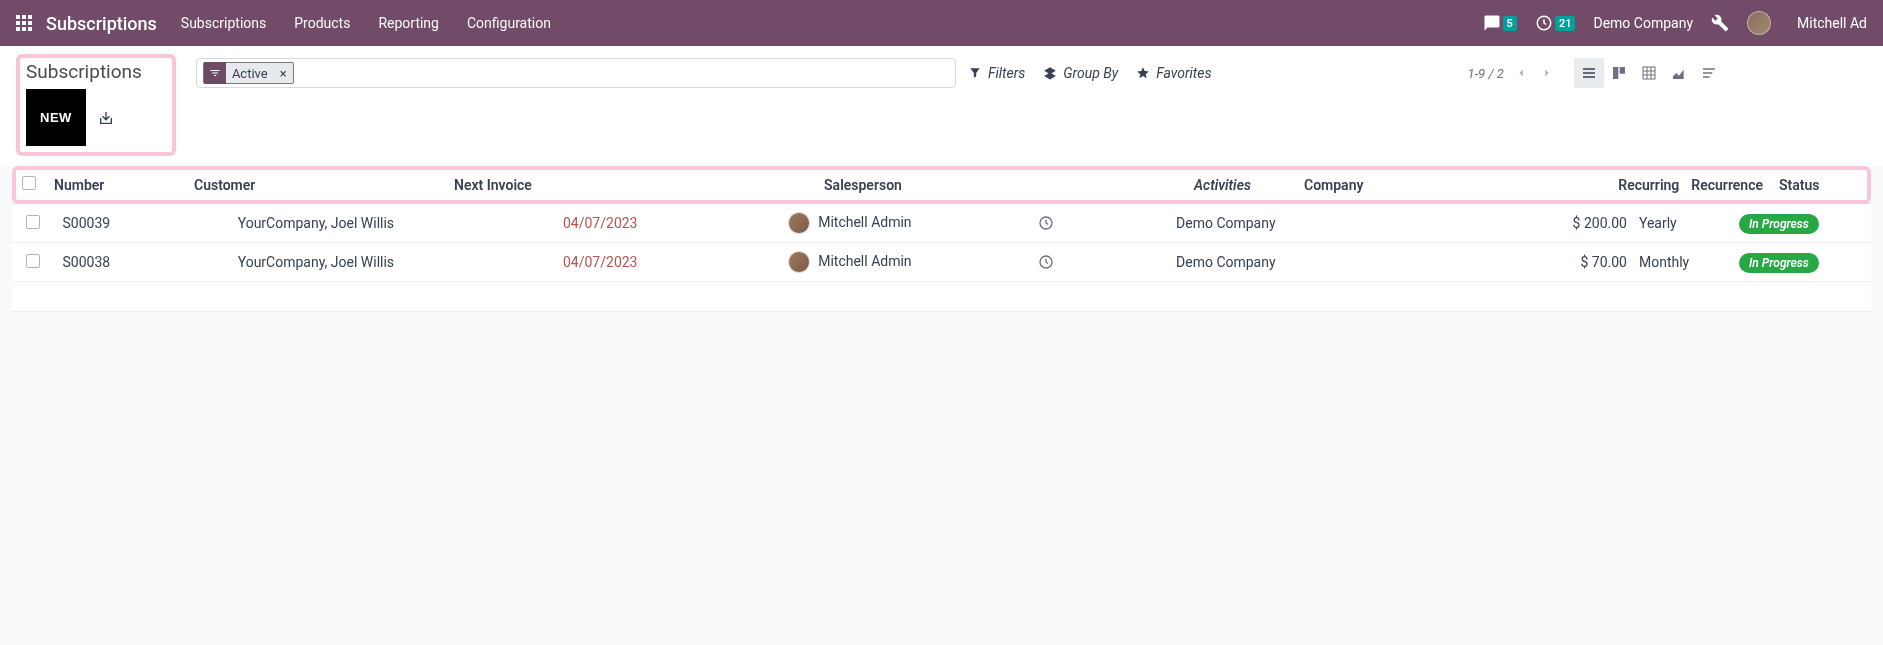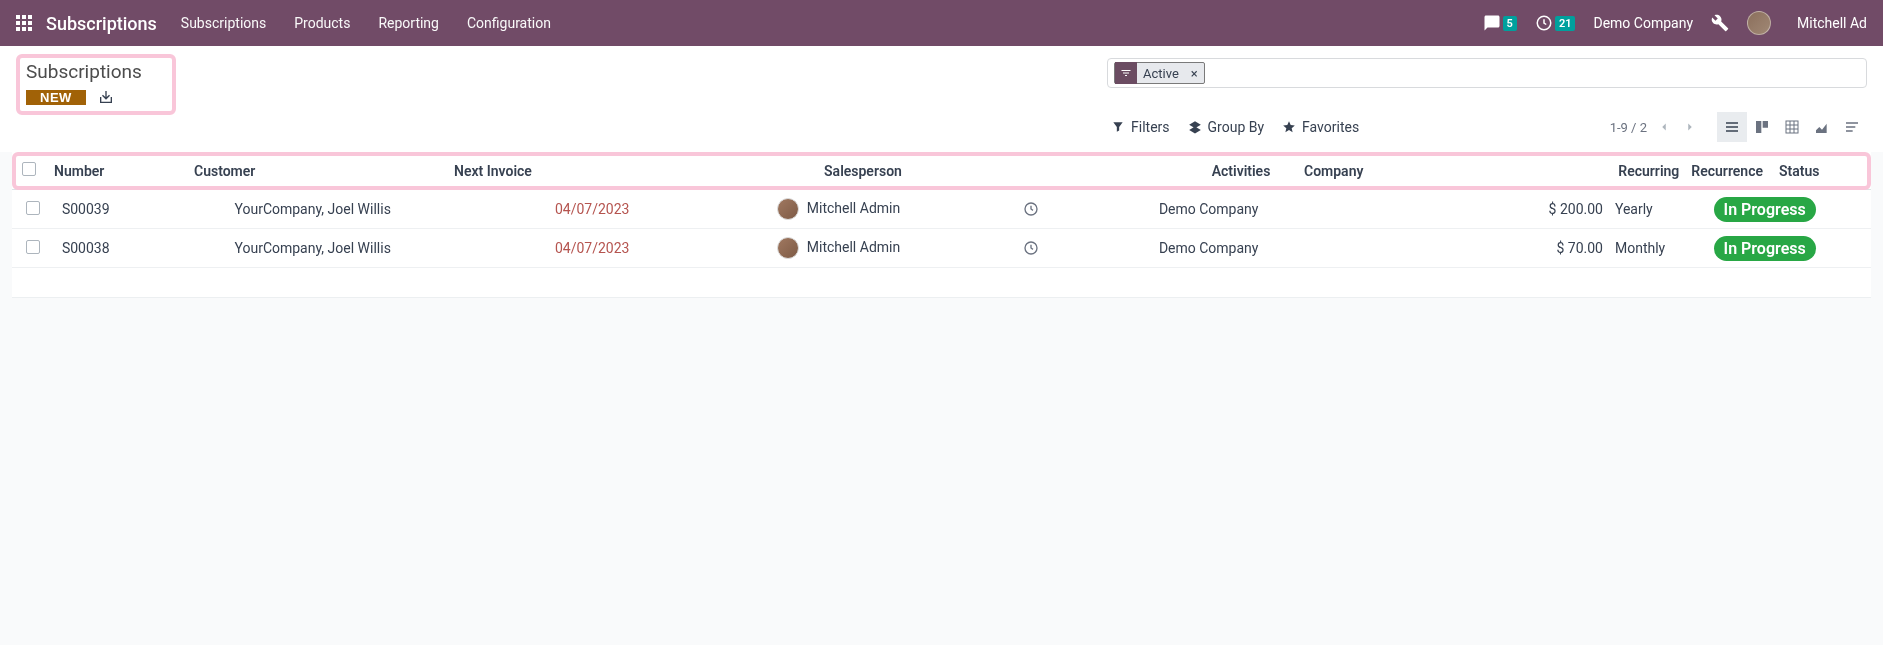--- a/index.html
+++ b/index.html
@@ -17,24 +17,24 @@
 .navbar .badge { background: #00a09d; color: #fff; font-size: 11px; border-radius: 2px; padding: 1px 4px; margin-left: 2px; font-weight: 600; }
 .navbar .company-name { font-size: 14px; }
 .navbar .avatar { width: 24px; height: 24px; border-radius: 50%; background: linear-gradient(135deg,#8b6f5c,#a08875); display: inline-block; margin-right: 6px; border:1px solid rgba(255,255,255,0.4);}
 .navbar .user { display: flex; align-items: center; gap: 20px; }
 
 
 .control-panel { background: #fff; border-bottom: 0; padding: 8px 16px 10px; display: flex; gap: 20px; align-items:flex-start;}
 .cp-left { position: relative; border: 4px solid #f9c6d9; border-radius: 6px; padding: 2px 30px 6px 6px; }
 .cp-title { font-size: 19px; color: #4c4c4c; font-weight: 400; margin-bottom: 6px; }
 .cp-actions { display: flex; align-items: center; gap: 12px; }
-.btn-new { background: #a16207; color: #fff; font-weight: 700; font-size: 13px; padding: 0 14px; border: none; cursor: pointer; letter-spacing: 0.5px;}
+.btn-new { background: #000000; color: #fff; font-weight: 700; font-size: 13px; padding: 21px 14px; border: none; cursor: pointer; letter-spacing: 0.5px;}
 .download-icon { color: #374151; cursor: pointer; }
 
-.cp-right { flex: 1; display: flex; flex-direction: column; gap: 24px; padding-top:4px;}
+.cp-right { flex: 1; display: flex; flex-direction: row; gap: 8px; padding-top:4px;}
 .search-row { display: flex; align-items: center; }
 .search-spacer { flex: 1; }
 .searchbox { flex: 0 0 760px; display: flex; align-items: center; border: 1px solid #d8dadd; border-radius: 4px; height: 30px; padding: 0 6px; gap: 6px; }
 .filter-chip { display: flex; align-items: center; background: #e7e9ed; border: 1px solid #7a7a7a; border-radius: 2px; height: 22px; }
 .filter-chip .chip-icon { background: #6b4c62; color: #fff; width: 22px; height: 22px; display: flex; align-items: center; justify-content: center; }
 .filter-chip .chip-label { padding: 0 6px; font-size: 13px; color:#374151;}
 .filter-chip .chip-remove { padding: 0 6px; color: #374151; cursor: pointer; font-size:13px;}
 .search-input { border: none; outline: none; flex: 1; font-size: 14px; color: #9ca3af; background:transparent;}
 .search-input::placeholder { color: #adb5bd; }
 
@@ -53,27 +53,27 @@
 .pink-border { position:absolute; inset:0; border:4px solid #f9c6d9; border-radius:6px; pointer-events:none; }
 table { width: 100%; border-collapse: collapse; }
 thead th { text-align: left; font-weight: 600; font-size: 14px; color: #374151; padding: 10px 8px; border-bottom:1px solid #dee2e6; background:#fff;}
 tbody td { padding: 8px 8px; font-size: 14px; color: #374151; border-bottom:1px solid #eef0f2; background:#fff;}
 .col-check { width:34px; text-align:center;}
 .checkbox { width:14px; height:14px; border:1px solid #adb5bd; border-radius:2px; display:inline-block; cursor:pointer;}
 .col-number { width:140px;}
 .col-customer { width:260px;}
 .col-invoice { width:180px; color:#b5544f;}
 .col-sales { width:200px;}
-.col-activity { width:110px; text-align:center;}
+.col-activity { width:110px; font-style:italic;}
 .col-company { width:280px;}
 .col-recurring { width:90px; text-align:right; padding-right:4px;}
 .col-recurrence { width:80px;}
 .col-status { width:100px; padding-right:24px;}
 .mini-avatar { width:22px; height:22px; border-radius:50%; background:linear-gradient(135deg,#a07860,#7d5a45); display:inline-block; vertical-align:middle; margin-right:8px; border:1px solid #ddd;}
-.badge-status { background:#28a745; color:#fff; padding:3px 10px; border-radius:20px; font-size:16px; font-weight:600; white-space:nowrap;}
+.badge-status { background:#28a745; color:#fff; padding:3px 10px; border-radius:20px; font-size:12px; font-weight:600; white-space:nowrap;font-style:italic;}
 .activity-icon { color:#6b7280;}
 
 svg { display:block; }
 .table-bottom { height:30px; background:#fff; border-bottom:1px solid #eceff1;}
 </style>
 </head>
 <body>
 
 <div class="navbar">
   <div class="apps-icon">
@@ -148,21 +148,21 @@
               </svg>
           </span>
           <span class="chip-label">Active</span>
           <span class="chip-remove">×</span>
         </div>
       </div>
     </div>
 
     <div class="toolbar-row">
       <div class="search-spacer"></div>
-      <div style="flex: 0 0 760px; display:flex; align-items:center;">
+      <div style="flex: 0 0 760px; display:flex; align-items:center;font-style:italic;">
         <div class="toolbar-group">
           <div class="tool-btn">
             <svg width="14" height="14" viewBox="0 0 24 24" fill="#374151">
                 <path d="M4 4h16l-6 8v6l-4 2v-8L4 4z"></path>
               </svg>
             <span>Filters</span>
           </div>
           <div class="tool-btn">
             <svg width="14" height="14" viewBox="0 0 24 24" fill="#374151">
                 <path d="M12 2l10 6-10 6L2 8l10-6zm0 9l10 6-10 6-10-6 10-6z"></path>

